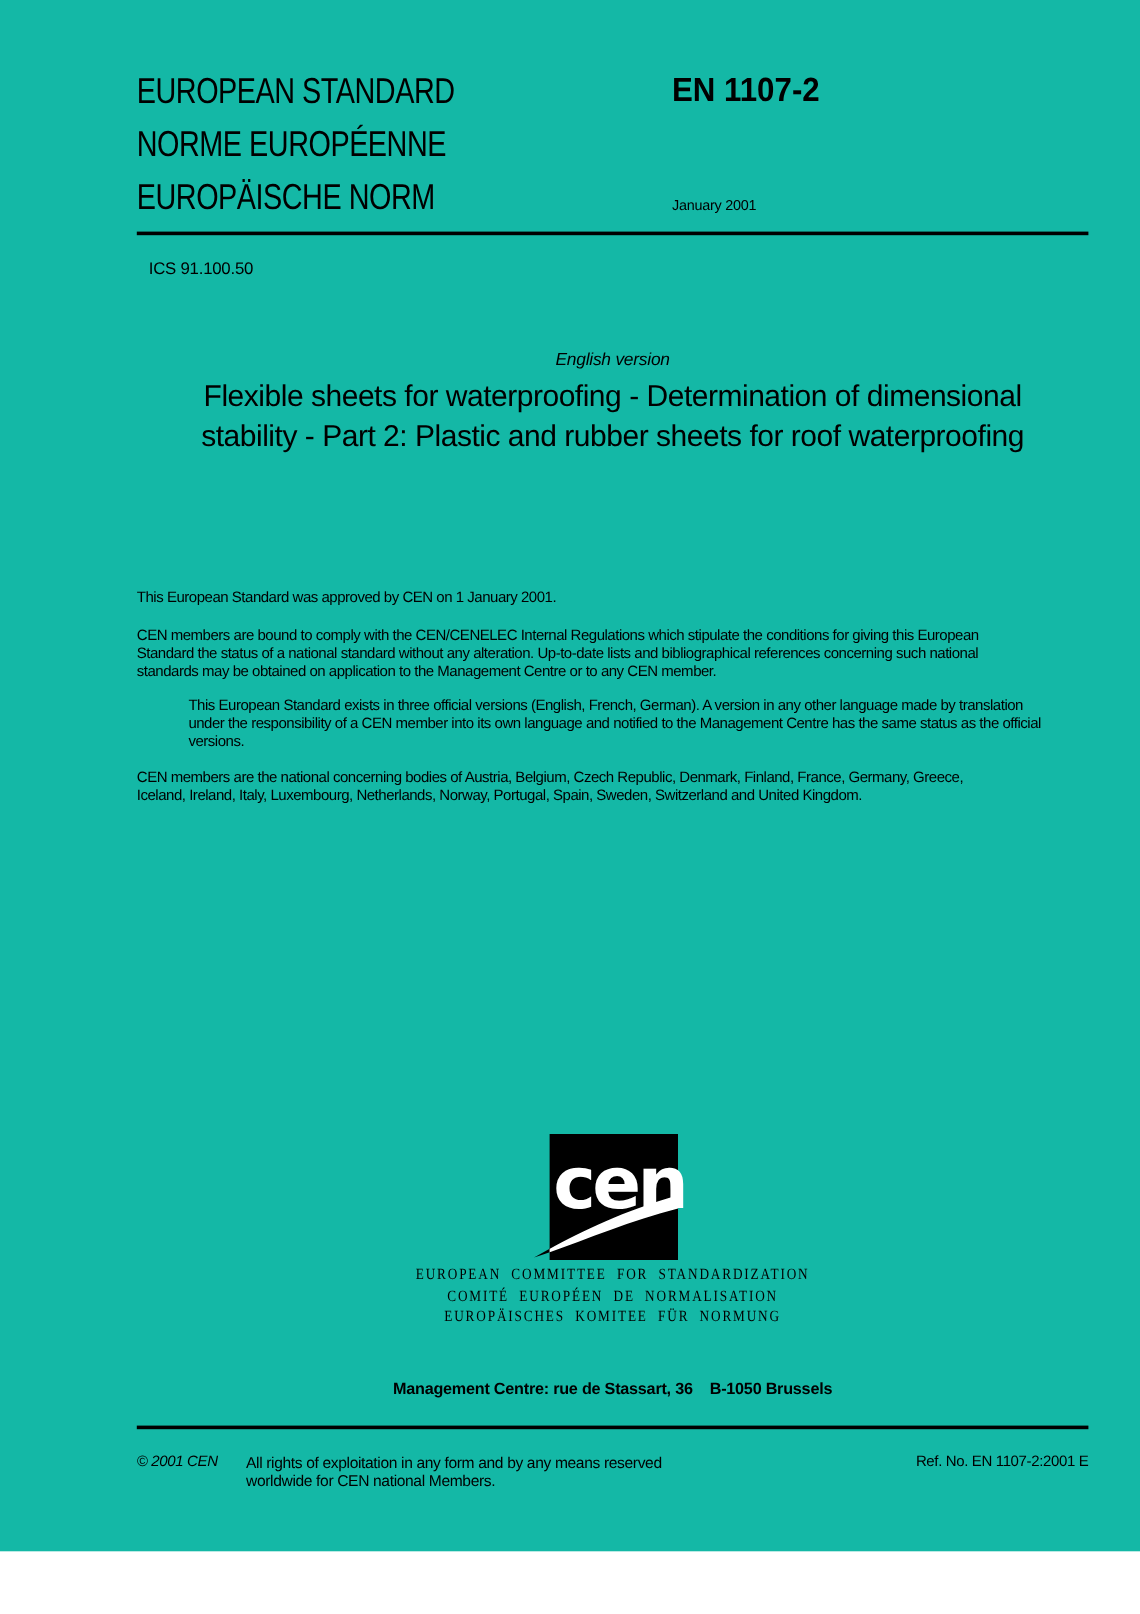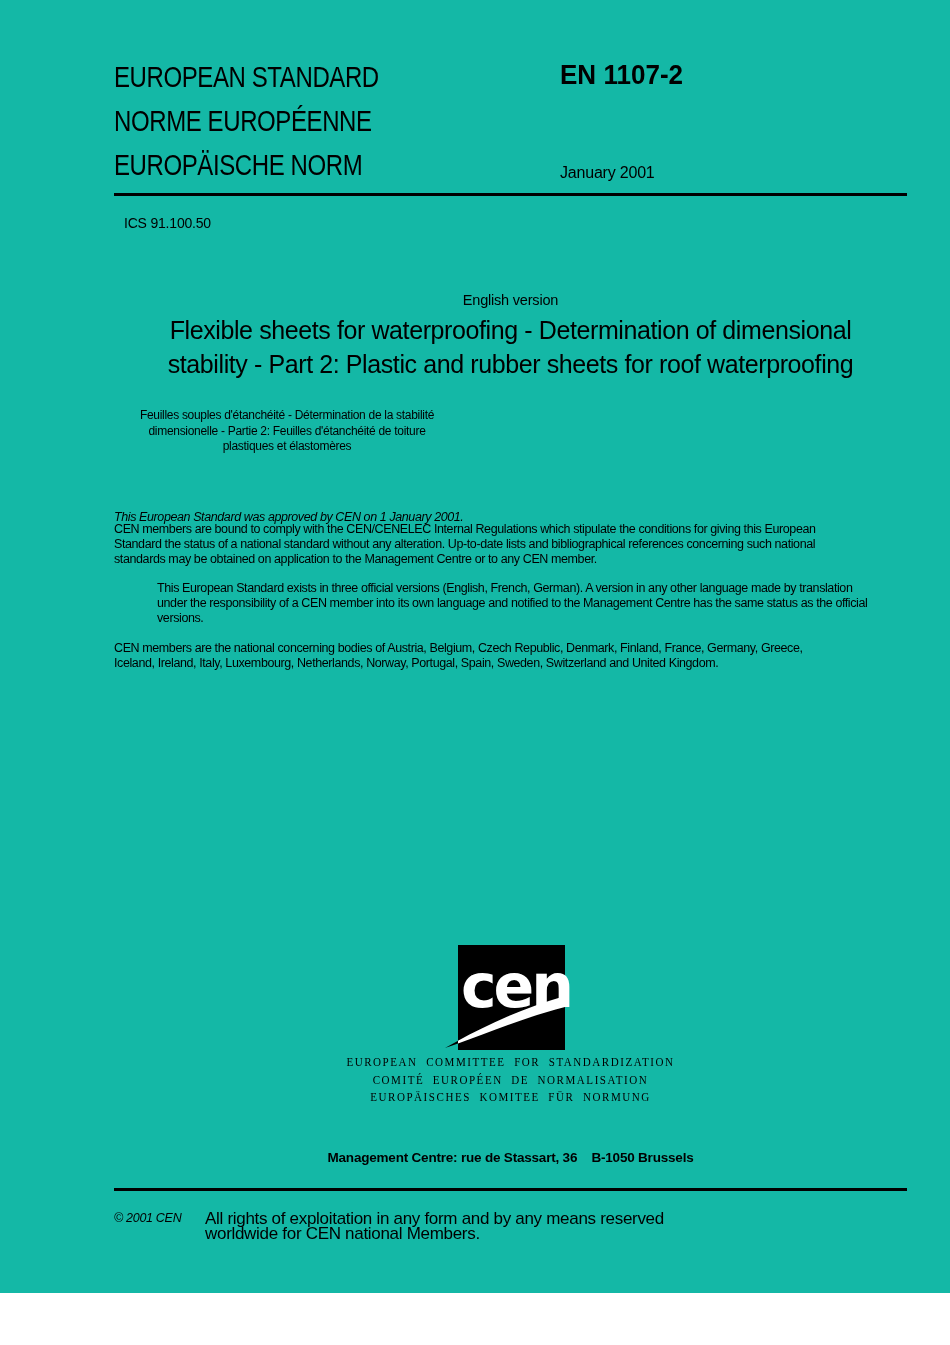--- a/index.html
+++ b/index.html
@@ -26,30 +26,30 @@
   .std-name.l1 { top: 60px; }
   .std-name.l2 { top: 104px; }
   .std-name.l3 { top: 148px; }
   .en-number {
     left: 560px; top: 59px;
     font-size: 28px; font-weight: bold;
     white-space: nowrap;
     transform: scaleX(0.93);
     transform-origin: left top;
   }
-  .pub-date { left: 560px; top: 164px; font-size: 16px; letter-spacing: -0.2px; }
+  .pub-date { left: 560px; top: 164px; font-size: 12px; letter-spacing: -0.2px; }
 
   .rule { left: 114px; width: 793px; height: 3px; background: #000; }
   .rule-top { top: 193px; }
   .rule-bottom { top: 1188px; }
 
   .ics { left: 124px; top: 215px; font-size: 14px; letter-spacing: -0.2px; }
 
   .center-col { left: 114px; width: 793px; text-align: center; }
-  .version-label { top: 292px; font-size: 14.5px; letter-spacing: -0.2px; }
+  .version-label { top: 292px; font-size: 14.5px; letter-spacing: -0.2px; font-style: italic; }
   .title-en {
     top: 313px;
     font-size: 25px;
     line-height: 34px;
     letter-spacing: -0.4px;
     white-space: pre;
   }
   .subtitle {
     top: 408px;
     font-size: 12px;
@@ -61,21 +61,21 @@
   .subtitle.fr { left: 114px; width: 346px; }
   .subtitle.de { left: 560px; width: 347px; }
 
   .para {
     left: 114px; width: 793px;
     font-size: 12.5px;
     line-height: 15px;
     letter-spacing: -0.4px;
     white-space: pre;
   }
-  .p-approval { top: 510px; font-style: italic; }
+  .p-approval { top: 491px; }
   .p-regulations { top: 522px; }
   .p-versions { top: 581px; margin-left: 43px; }
   .p-members { top: 641px; }
 
   
   .logo-svg { left: 433px; top: 941px; }
 
   .committee {
     top: 1053px;
     font-family: "Liberation Serif", serif;
@@ -92,21 +92,21 @@
     top: 1150px;
     font-size: 13.5px;
     font-weight: bold;
     letter-spacing: -0.2px;
     white-space: pre;
   }
 
   .copyright { left: 114px; top: 1211px; font-size: 12.5px; letter-spacing: -0.3px; font-style: italic; }
   .rights {
     left: 205px; top: 1211px;
-    font-size: 17px; line-height: 15px;
+    font-size: 13px; line-height: 15px;
     letter-spacing: -0.3px;
     white-space: pre;
   }
   .ref-no { top: 1211px; text-align: right; font-size: 12.5px; letter-spacing: -0.3px; }
 </style>
 </head>
 <body>
 
 <div class="page">
 
@@ -116,23 +116,20 @@
   <div class="abs en-number">EN 1107-2</div>
   <div class="abs pub-date">January 2001</div>
 
   <div class="abs rule rule-top"></div>
 
   <div class="abs ics">ICS 91.100.50</div>
 
   <div class="abs center-col version-label">English version</div>
   <div class="abs center-col title-en">Flexible sheets for waterproofing - Determination of dimensional
 stability - Part 2: Plastic and rubber sheets for roof waterproofing</div>
-  <div class="abs subtitle fr">Feuilles souples d'étanchéité - Détermination de la stabilité
-dimensionelle - Partie 2: Feuilles d'étanchéité de toiture
-plastiques et élastomères</div>
 
   <div class="abs para p-approval">This European Standard was approved by CEN on 1 January 2001.</div>
   <div class="abs para p-regulations">CEN members are bound to comply with the CEN/CENELEC Internal Regulations which stipulate the conditions for giving this European
 Standard the status of a national standard without any alteration. Up-to-date lists and bibliographical references concerning such national
 standards may be obtained on application to the Management Centre or to any CEN member.</div>
   <div class="abs para p-versions">This European Standard exists in three official versions (English, French, German). A version in any other language made by translation
 under the responsibility of a CEN member into its own language and notified to the Management Centre has the same status as the official
 versions.</div>
   <div class="abs para p-members">CEN members are the national concerning bodies of Austria, Belgium, Czech Republic, Denmark, Finland, France, Germany, Greece,
 Iceland, Ireland, Italy, Luxembourg, Netherlands, Norway, Portugal, Spain, Sweden, Switzerland and United Kingdom.</div>
@@ -153,14 +150,15 @@
 COMITÉ EUROPÉEN DE NORMALISATION
 EUROPÄISCHES KOMITEE FÜR NORMUNG</div>
 
   <div class="abs center-col mgmt-centre">Management Centre: rue de Stassart, 36    B-1050 Brussels</div>
 
   <div class="abs rule rule-bottom"></div>
 
   <div class="abs copyright">© 2001 CEN</div>
   <div class="abs rights">All rights of exploitation in any form and by any means reserved
 worldwide for CEN national Members.</div>
+  <div class="abs center-col ref-no">Ref. No. EN 1107-2:2001 E</div>
 
 </div>
 
 </body></html>

